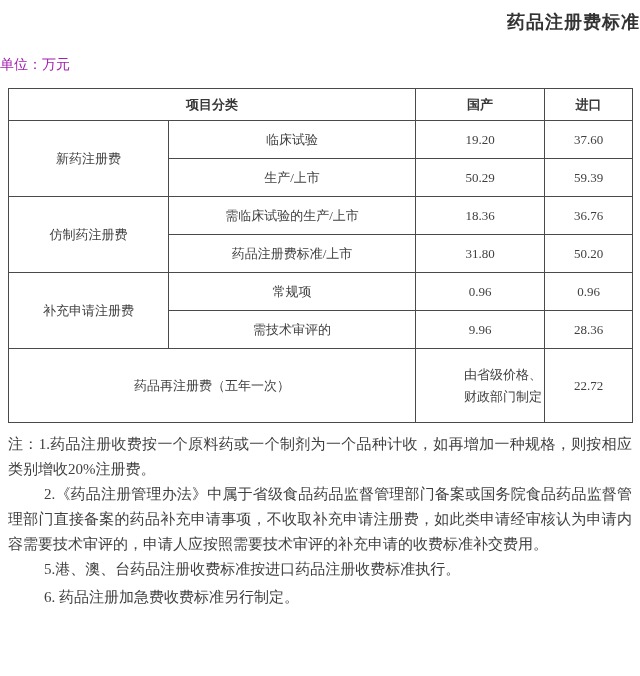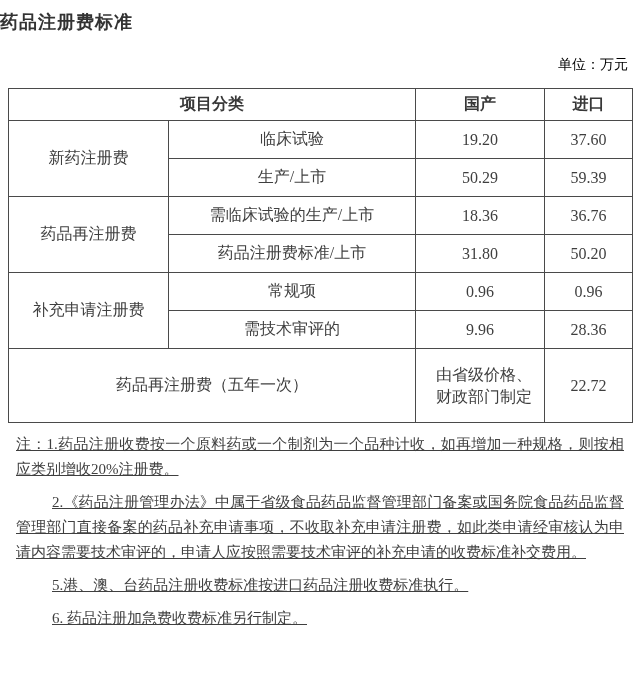--- a/index.html
+++ b/index.html
@@ -11,69 +11,69 @@
     font-family: "Liberation Serif", "DejaVu Serif", serif;
     color: #3f3f3f;
     overflow: hidden;
   }
   .page { width: 640px; height: 676px; background: #ffffff; }
 
   .title {
     margin: 10px 0 0 0;
     font-size: 18px;
     font-weight: bold;
-    text-align: left;
+    text-align: right;
     color: #333333;
     letter-spacing: 1px;
   }
 
   .unit {
     margin: 22px 12px 0 0;
     font-size: 14px;
-    text-align: right;
-    color: #000000;
+    text-align: left;
+    color: #a21caf;
   }
 
   table.fee-table {
     border-collapse: collapse;
     table-layout: fixed;
     width: 624px;
     margin: 14px 8px 0 8px;
   }
   .fee-table th, .fee-table td {
     border: 1px solid #4a4a4a;
     text-align: center;
     vertical-align: middle;
-    font-size: 16px;
+    font-size: 13px;
     padding: 0 2px;
     color: #3f3f3f;
     overflow: hidden;
   }
   .fee-table th {
     font-weight: bold;
     height: 32px;
     color: #383838;
   }
   .fee-table tr.data-row td { height: 38px; }
   .fee-table tr.footer-row td { height: 74px; }
   .fee-table td.cell-left {
-    text-align: center;
+    text-align: right;
     padding-left: 10px;
     white-space: pre-line;
     line-height: 22px;
   }
 
   .notes {
     margin: 9px 8px 0 8px;
     font-size: 15px;
     line-height: 25px;
     text-align: justify;
     color: #3f3f3f;
   }
-  .notes p { margin: 8px; text-decoration: underline; }
+  .notes p { margin: 0; }
   .notes p.ind { text-indent: 2.4em; }
   .notes p.last { margin-top: 3px; }
 </style>
 </head>
 <body>
 
 <div class="page">
 
   <h1 class="title">药品注册费标准</h1>
 
@@ -99,21 +99,21 @@
         <td>19.20</td>
         <td>37.60</td>
       </tr>
       <tr class="data-row">
         <td>生产/上市</td>
         <td>50.29</td>
         <td>59.39</td>
       </tr>
 
       <tr class="data-row">
-        <td rowspan="2">药品再注册费</td>
+        <td rowspan="2">仿制药注册费</td>
         <td>需临床试验的生产/上市</td>
         <td>18.36</td>
         <td>36.76</td>
       </tr>
       <tr class="data-row">
         <td>药品注册费标准/上市</td>
         <td>31.80</td>
         <td>50.20</td>
       </tr>
 

